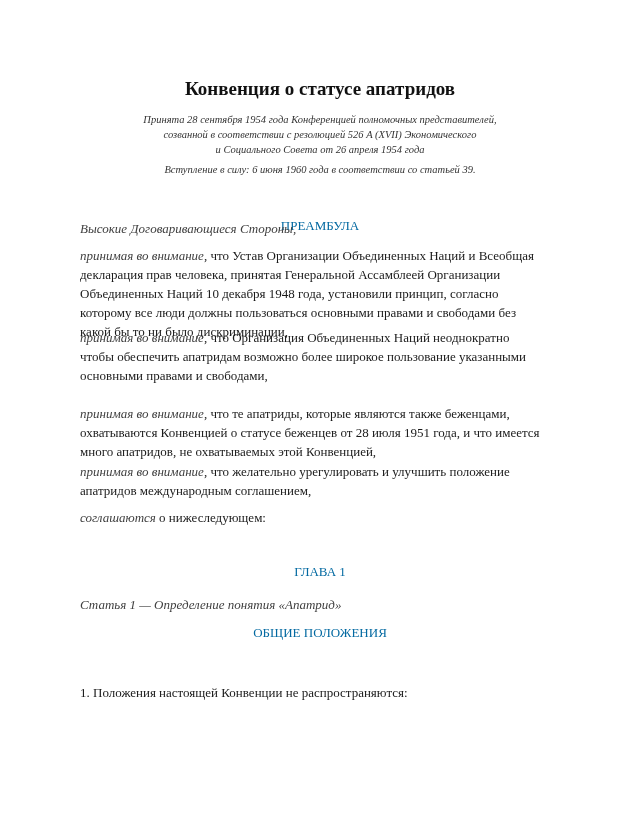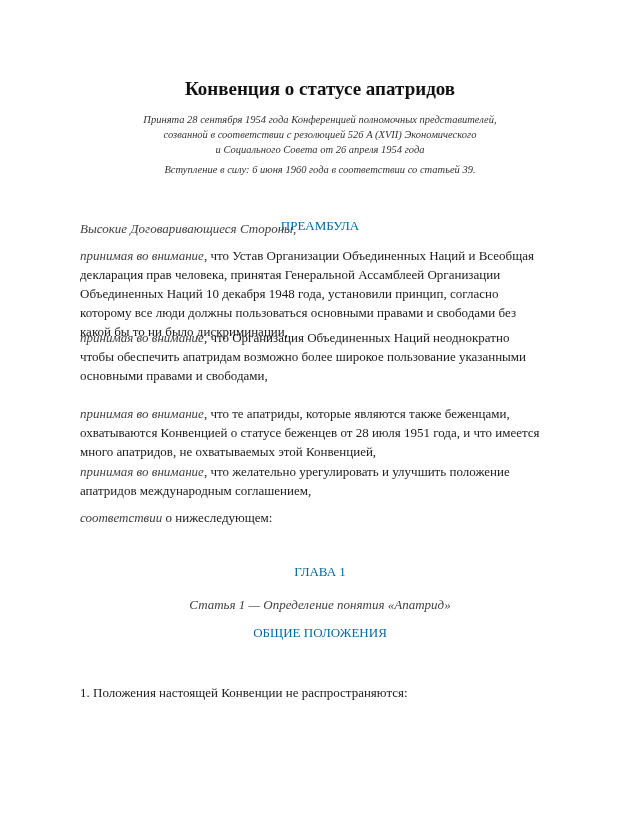--- a/index.html
+++ b/index.html
@@ -52,25 +52,25 @@
     <span class="line">охватываются Конвенцией о статусе беженцев от 28 июля 1951 года, и что имеется</span>
     <span class="line">много апатридов, не охватываемых этой Конвенцией,</span>
   </div>
 
   <div class="para" style="top:462px;">
     <span class="line"><span class="it">принимая во внимание</span><span>, что желательно урегулировать и улучшить положение</span></span>
     <span class="line">апатридов международным соглашением,</span>
   </div>
 
   <div class="para" style="top:508px;">
-    <span class="it">соответствии</span><span> о нижеследующем:</span>
+    <span class="it">соглашаются</span><span> о нижеследующем:</span>
   </div>
 
   <div class="center" style="top:537px;">ГЛАВА 1</div>
 
   <div class="center" style="top:598px;">ОБЩИЕ ПОЛОЖЕНИЯ</div>
 
-  <div class="para it" style="top:595px;text-align:center;">Статья 1 — Определение понятия «Апатрид»</div>
+  <div class="para it" style="top:595px;">Статья 1 — Определение понятия «Апатрид»</div>
 
 
   <div class="para" style="top:683px;">1. Положения настоящей Конвенции не распространяются:</div>
 
 </div>
 
 </body></html>

